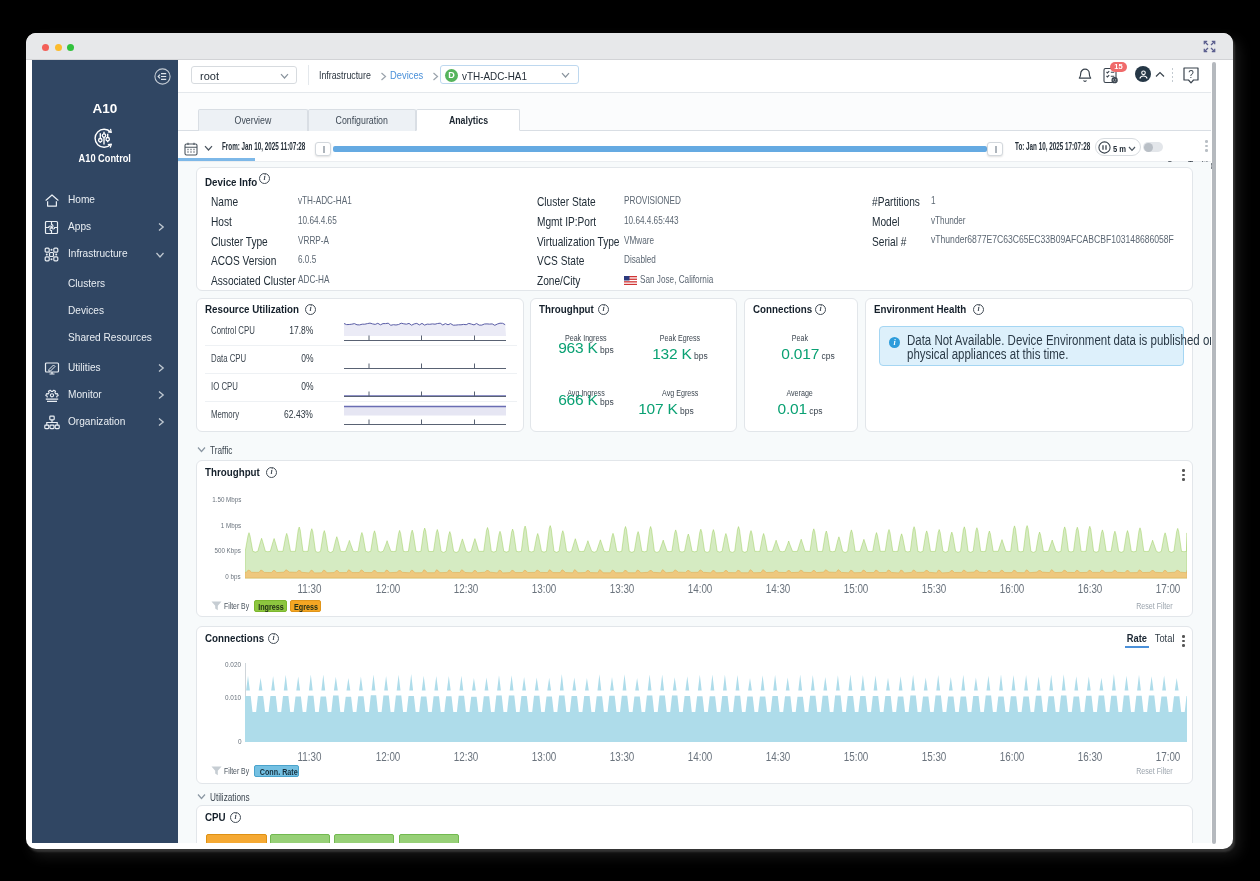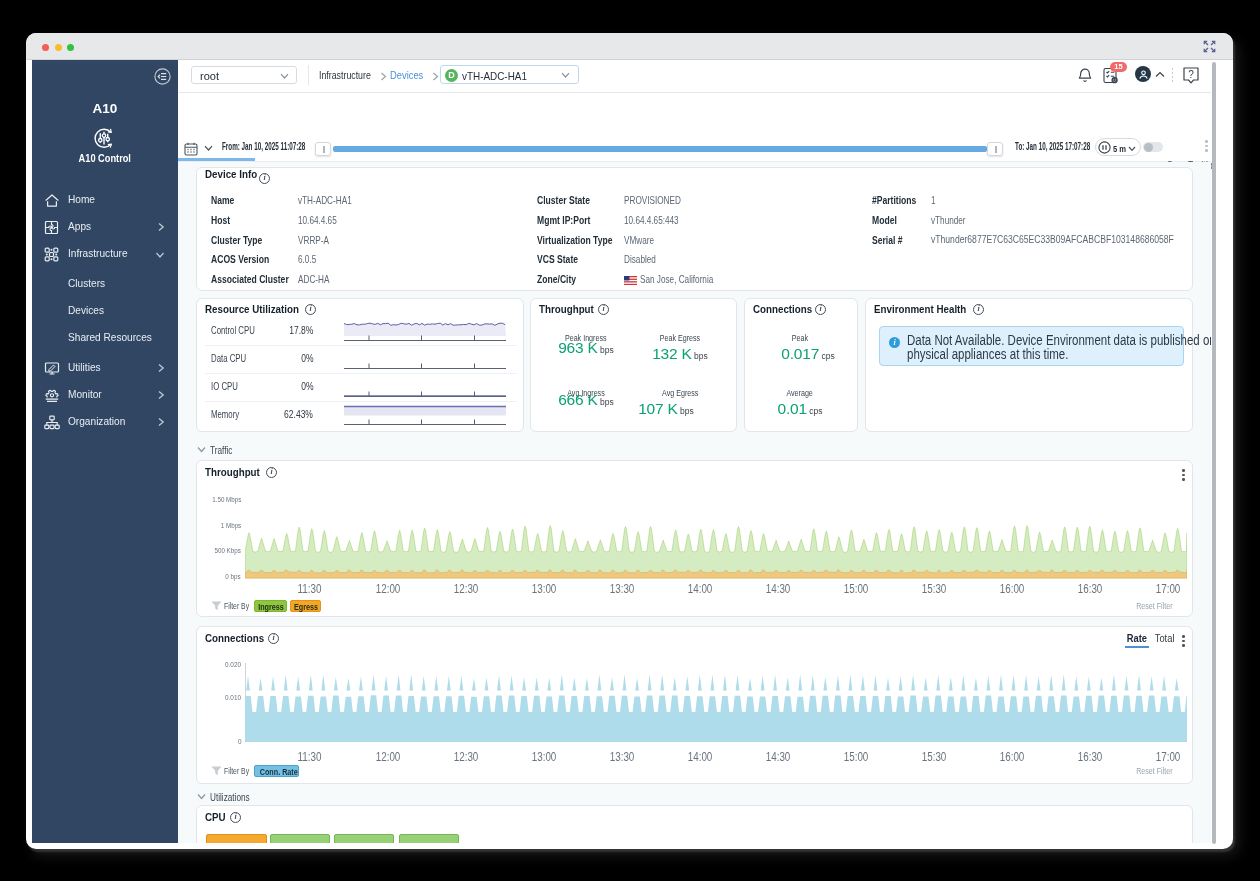--- a/index.html
+++ b/index.html
@@ -13,21 +13,21 @@
 .sidebar{position:absolute;left:6px;top:27px;width:146px;height:783px;background:#304663;color:#e9eef3}
 .topbar{position:absolute;left:152px;top:27px;width:1033px;height:33px;background:#fff;border-bottom:1px solid #e4e8ec}
 .tabzone{position:absolute;left:152px;top:60px;width:1033px;height:38px;background:#fbfcfd;border-bottom:1px solid #d9dee4}
 .tab{position:absolute;bottom:-1px;height:22px;border:1px solid #d9dee4;border-bottom:none;background:#edf1f5;color:#3f4a56;font-size:11px;text-align:center;line-height:21px;border-radius:2px 2px 0 0}
 .tab.act{background:#fff;color:#1c2630;font-weight:bold;border-bottom:1px solid #fff}
 .timebar{position:absolute;left:152px;top:98px;width:1033px;height:31px;background:#fff;border-bottom:1px solid #ebeef1}
 .content{position:absolute;left:152px;top:129px;width:1033px;height:681px;background:#f7fafb;overflow:hidden}
 .panel{position:absolute;background:#fff;border:1px solid #e2e6ea;border-radius:6px}
 .ptitle{position:absolute;font-size:11.5px;font-weight:bold;color:#15202b;white-space:nowrap}
 .info{position:absolute;width:11px;height:11px;border:1.2px solid #454e58;border-radius:50%;font-size:8px;line-height:8.5px;text-align:center;color:#454e58;font-weight:bold;font-family:"Liberation Serif",serif;font-style:italic}
-.lbl{position:absolute;font-size:11px;font-weight:bold;color:#222e38;white-space:nowrap}
+.lbl{position:absolute;font-size:13px;font-weight:normal;color:#222e38;white-space:nowrap}
 .val{position:absolute;font-size:10.5px;color:#5c6773;white-space:nowrap}
 .yl{position:absolute;font-size:8px;color:#6a737d;text-align:right;width:44px;left:0}
 .xl{position:absolute;font-size:12px;color:#6a737d;text-align:center;width:40px}
 .gval{font-size:15.5px;color:#0aa173;letter-spacing:-.2px}
 .gunit{font-size:8.5px;color:#3a444e}
 .slbl{position:absolute;font-size:9.5px;color:#3c4650;text-align:center}
 .navitem{position:absolute;left:0;width:100%;height:20px;font-size:11.5px;color:#e9eef3}
 .navitem .tx{position:absolute;left:36px;top:2px;white-space:nowrap}
 .navitem .chev{position:absolute;right:13px;top:4px}
 .chip{position:absolute;height:12px;border-radius:2px;font-size:9px;line-height:12px;text-align:center;color:#243018;font-weight:bold}
@@ -211,20 +211,25 @@
         <path d="M1,5.5 L5,1.5 L9,5.5" stroke="#39434d" stroke-width="1.2" fill="none"></path>
       </svg>
       <div class="abs" style="left:994px;top:8px;width:1px;height:14px;background:repeating-linear-gradient(#c3cad0 0 2px,transparent 2px 4px)"></div>
       <svg class="abs" style="left:1004px;top:6px" width="18" height="19" viewBox="0 0 18 19">
         <g stroke="#39434d" stroke-width="1.2" fill="none">
           <path d="M2,2 H16 V14 H11.5 L9,16.8 L6.5,14 H2 Z" stroke-linejoin="round"></path>
         </g>
         <text x="9" y="11.5" font-size="10" fill="#39434d" text-anchor="middle" font-family="Liberation Sans">?</text>
       </svg>
     </div>
+    <div class="tabzone">
+      <div class="tab" style="left:20px;width:110px"><span class="sc" style="--s:.8">Overview</span></div>
+      <div class="tab" style="left:130px;width:108px"><span class="sc" style="--s:.8">Configuration</span></div>
+      <div class="tab act" style="left:238px;width:104px"><span class="sc" style="--s:.8">Analytics</span></div>
+    </div>
     <div class="timebar">
       <svg class="abs" style="left:6px;top:11px" width="14" height="14" viewBox="0 0 14 14">
         <g stroke="#4a545e" stroke-width="1.1" fill="none">
           <rect x="1" y="2" width="12" height="11" rx="1.5"></rect>
           <path d="M1,5.2 H13 M4,0.8 V3 M10,0.8 V3"></path>
           <path d="M3.5,7.5 h1 M6.5,7.5 h1 M9.5,7.5 h1 M3.5,10 h1 M6.5,10 h1 M9.5,10 h1" stroke-width="1.3"></path>
         </g>
       </svg>
       <svg class="abs" style="left:26px;top:14px" width="9" height="7" viewBox="0 0 9 7">
         <path d="M1,1.2 L4.5,5 L8,1.2" stroke="#4a545e" stroke-width="1.2" fill="none"></path>
@@ -254,21 +259,21 @@
       <div class="abs" style="left:989px;top:29px;font-size:10px;color:#38424c;white-space:nowrap"><span class="sx" style="transform:scaleX(.85)">Sync Tooltip</span></div>
       <div class="abs" style="left:0;top:27px;width:77px;height:2.5px;background:#7db8e8"></div>
       <div class="kebab" style="left:1027px;top:9px">
         <i style="background:#b9bfc5"></i>
         <i style="background:#b9bfc5"></i>
         <i style="background:#b9bfc5"></i>
       </div>
     </div>
     <div class="content">
       <div class="panel" style="left:18px;top:5px;width:997px;height:124px">
-        <div class="ptitle" style="left:8px;top:0"><span class="sx" style="transform:scaleX(.85)">Device Info</span></div>
+        <div class="ptitle" style="left:8px;top:8px"><span class="sx" style="transform:scaleX(.85)">Device Info</span></div>
         <div class="info" style="left:62px;top:5px">i</div>
         <div class="lbl" style="left:14px;top:26px"><span class="sx">Name</span></div>
         <div class="val" style="left:101px;top:26px"><span class="sx">vTH-ADC-HA1</span></div>
         <div class="lbl" style="left:14px;top:46px"><span class="sx">Host</span></div>
         <div class="val" style="left:101px;top:46px"><span class="sx">10.64.4.65</span></div>
         <div class="lbl" style="left:14px;top:66px"><span class="sx">Cluster Type</span></div>
         <div class="val" style="left:101px;top:66px"><span class="sx">VRRP-A</span></div>
         <div class="lbl" style="left:14px;top:85px"><span class="sx">ACOS Version</span></div>
         <div class="val" style="left:101px;top:85px"><span class="sx">6.0.5</span></div>
         <div class="lbl" style="left:14px;top:105px"><span class="sx">Associated Cluster</span></div>

